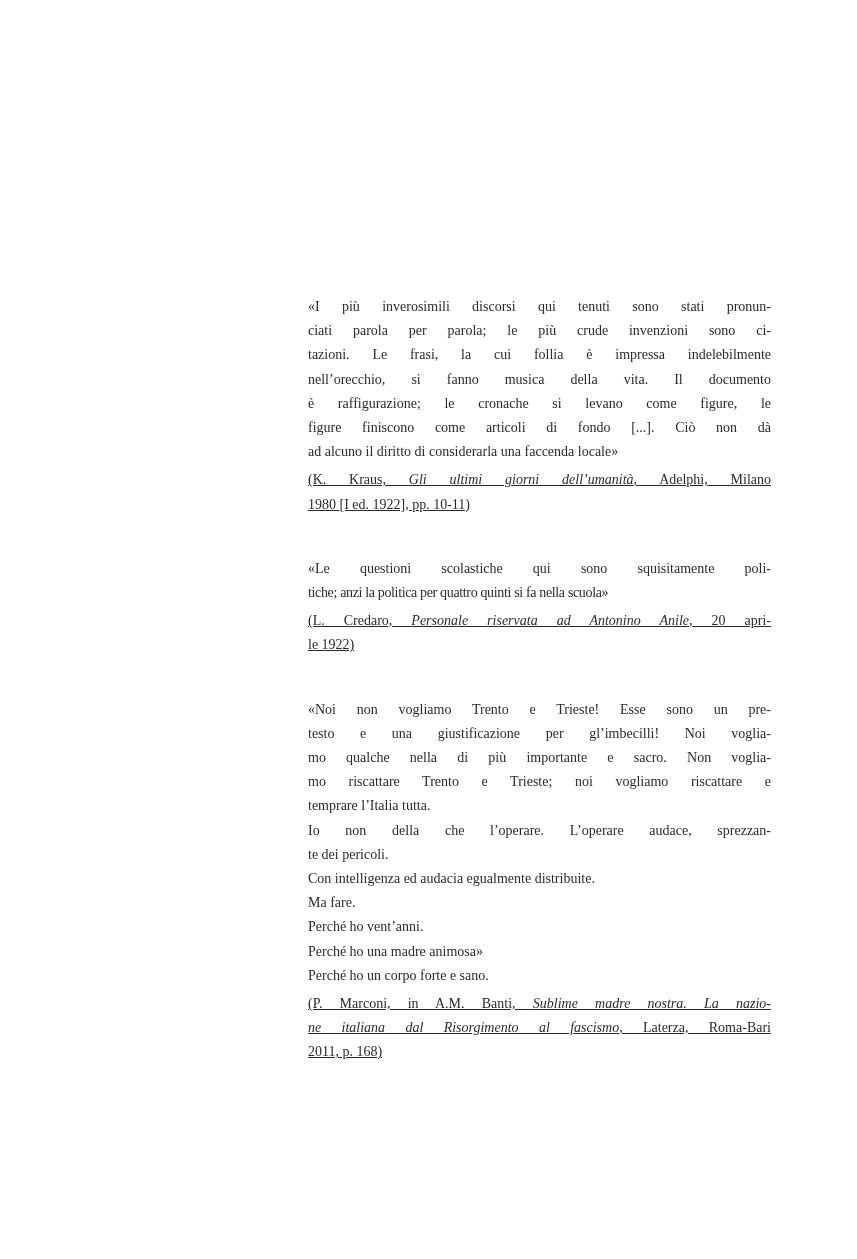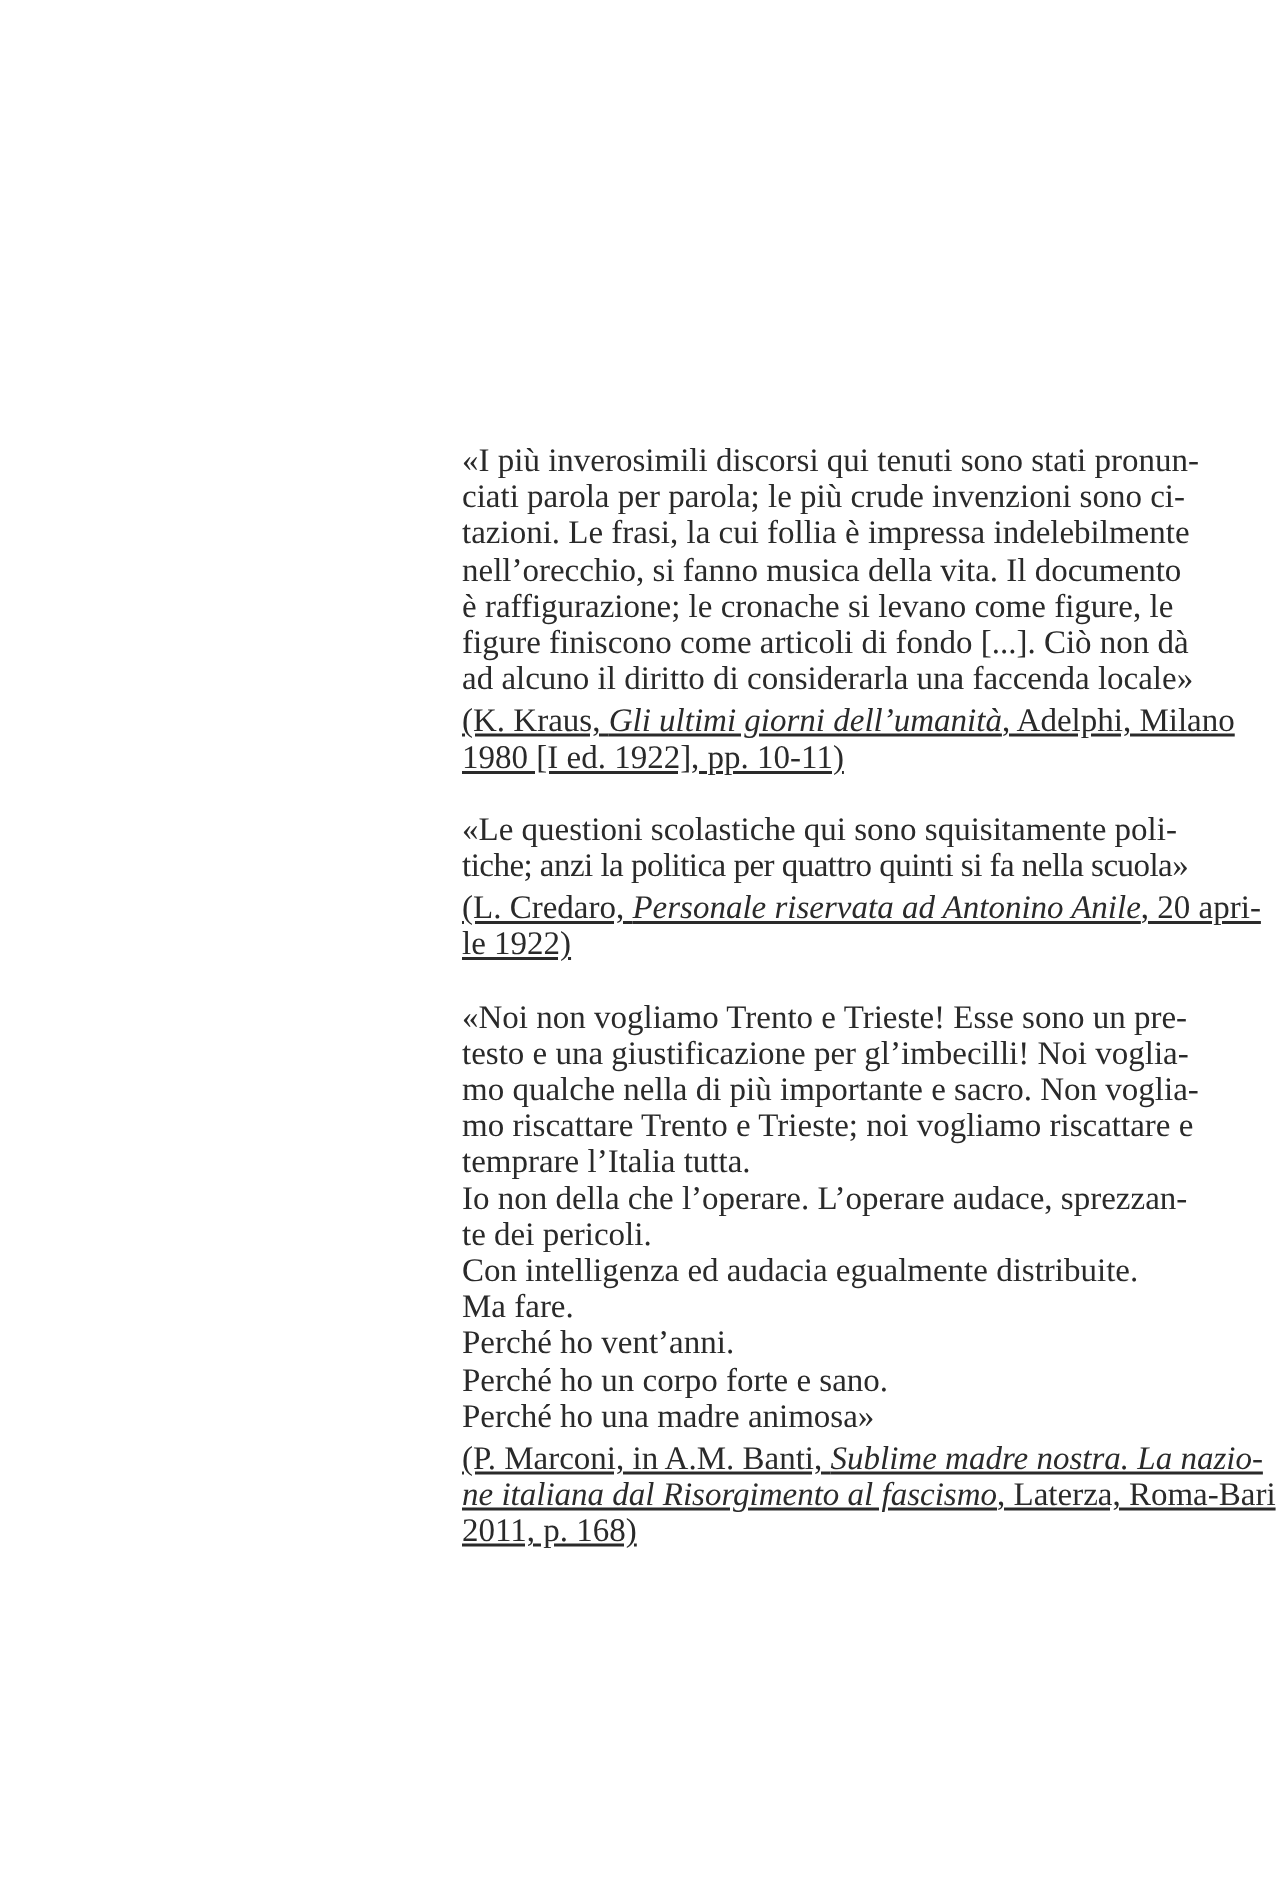--- a/index.html
+++ b/index.html
@@ -13,28 +13,28 @@
       position: relative;
       overflow: hidden;
       font-family: "Liberation Serif", "DejaVu Serif", serif;
       color: #2a2a2a;
     }
     .column {
       position: absolute;
       left: 308px;
       top: 295px;
       width: 463px;
-      font-size: 22px;
+      font-size: 14px;
       line-height: 24.2px;
     }
     .quote-block {
       margin: 0;
     }
     .quote-block + .quote-block {
-      margin-top: 24px;
+      margin-top: 40px;
     }
     .quote-text {
       margin: 0;
       text-align: justify;
       text-align-last: left;
       hyphens: manual;
     }
     .quote-text .line {
       display: block;
       text-align: justify;
@@ -98,22 +98,22 @@
       <span class="line">«Noi non vogliamo Trento e Trieste! Esse sono un pre-</span>
       <span class="line">testo e una giustificazione per gl’imbecilli! Noi voglia-</span>
       <span class="line">mo qualche nella di più importante e sacro. Non voglia-</span>
       <span class="line">mo riscattare Trento e Trieste; noi vogliamo riscattare e</span>
       <span class="line last">temprare l’Italia tutta.</span>
       <span class="line">Io non della che l’operare. L’operare audace, sprezzan-</span>
       <span class="line last">te dei pericoli.</span>
       <span class="line last">Con intelligenza ed audacia egualmente distribuite.</span>
       <span class="line last">Ma fare.</span>
       <span class="line last">Perché ho vent’anni.</span>
+      <span class="line last">Perché ho una madre animosa»</span>
       <span class="line last">Perché ho un corpo forte e sano.</span>
-      <span class="line last">Perché ho una madre animosa»</span>
     </p>
     <p class="citation">
       <span class="line"><span>(P. Marconi, in A.M. Banti, </span><span class="it">Sublime madre nostra. La nazio-</span></span>
       <span class="line"><span class="it">ne italiana dal Risorgimento al fascismo</span><span>, Laterza, Roma-Bari</span></span>
       <span class="line last">2011, p. 168)</span>
     </p>
   </div>
 
 </div>
 

